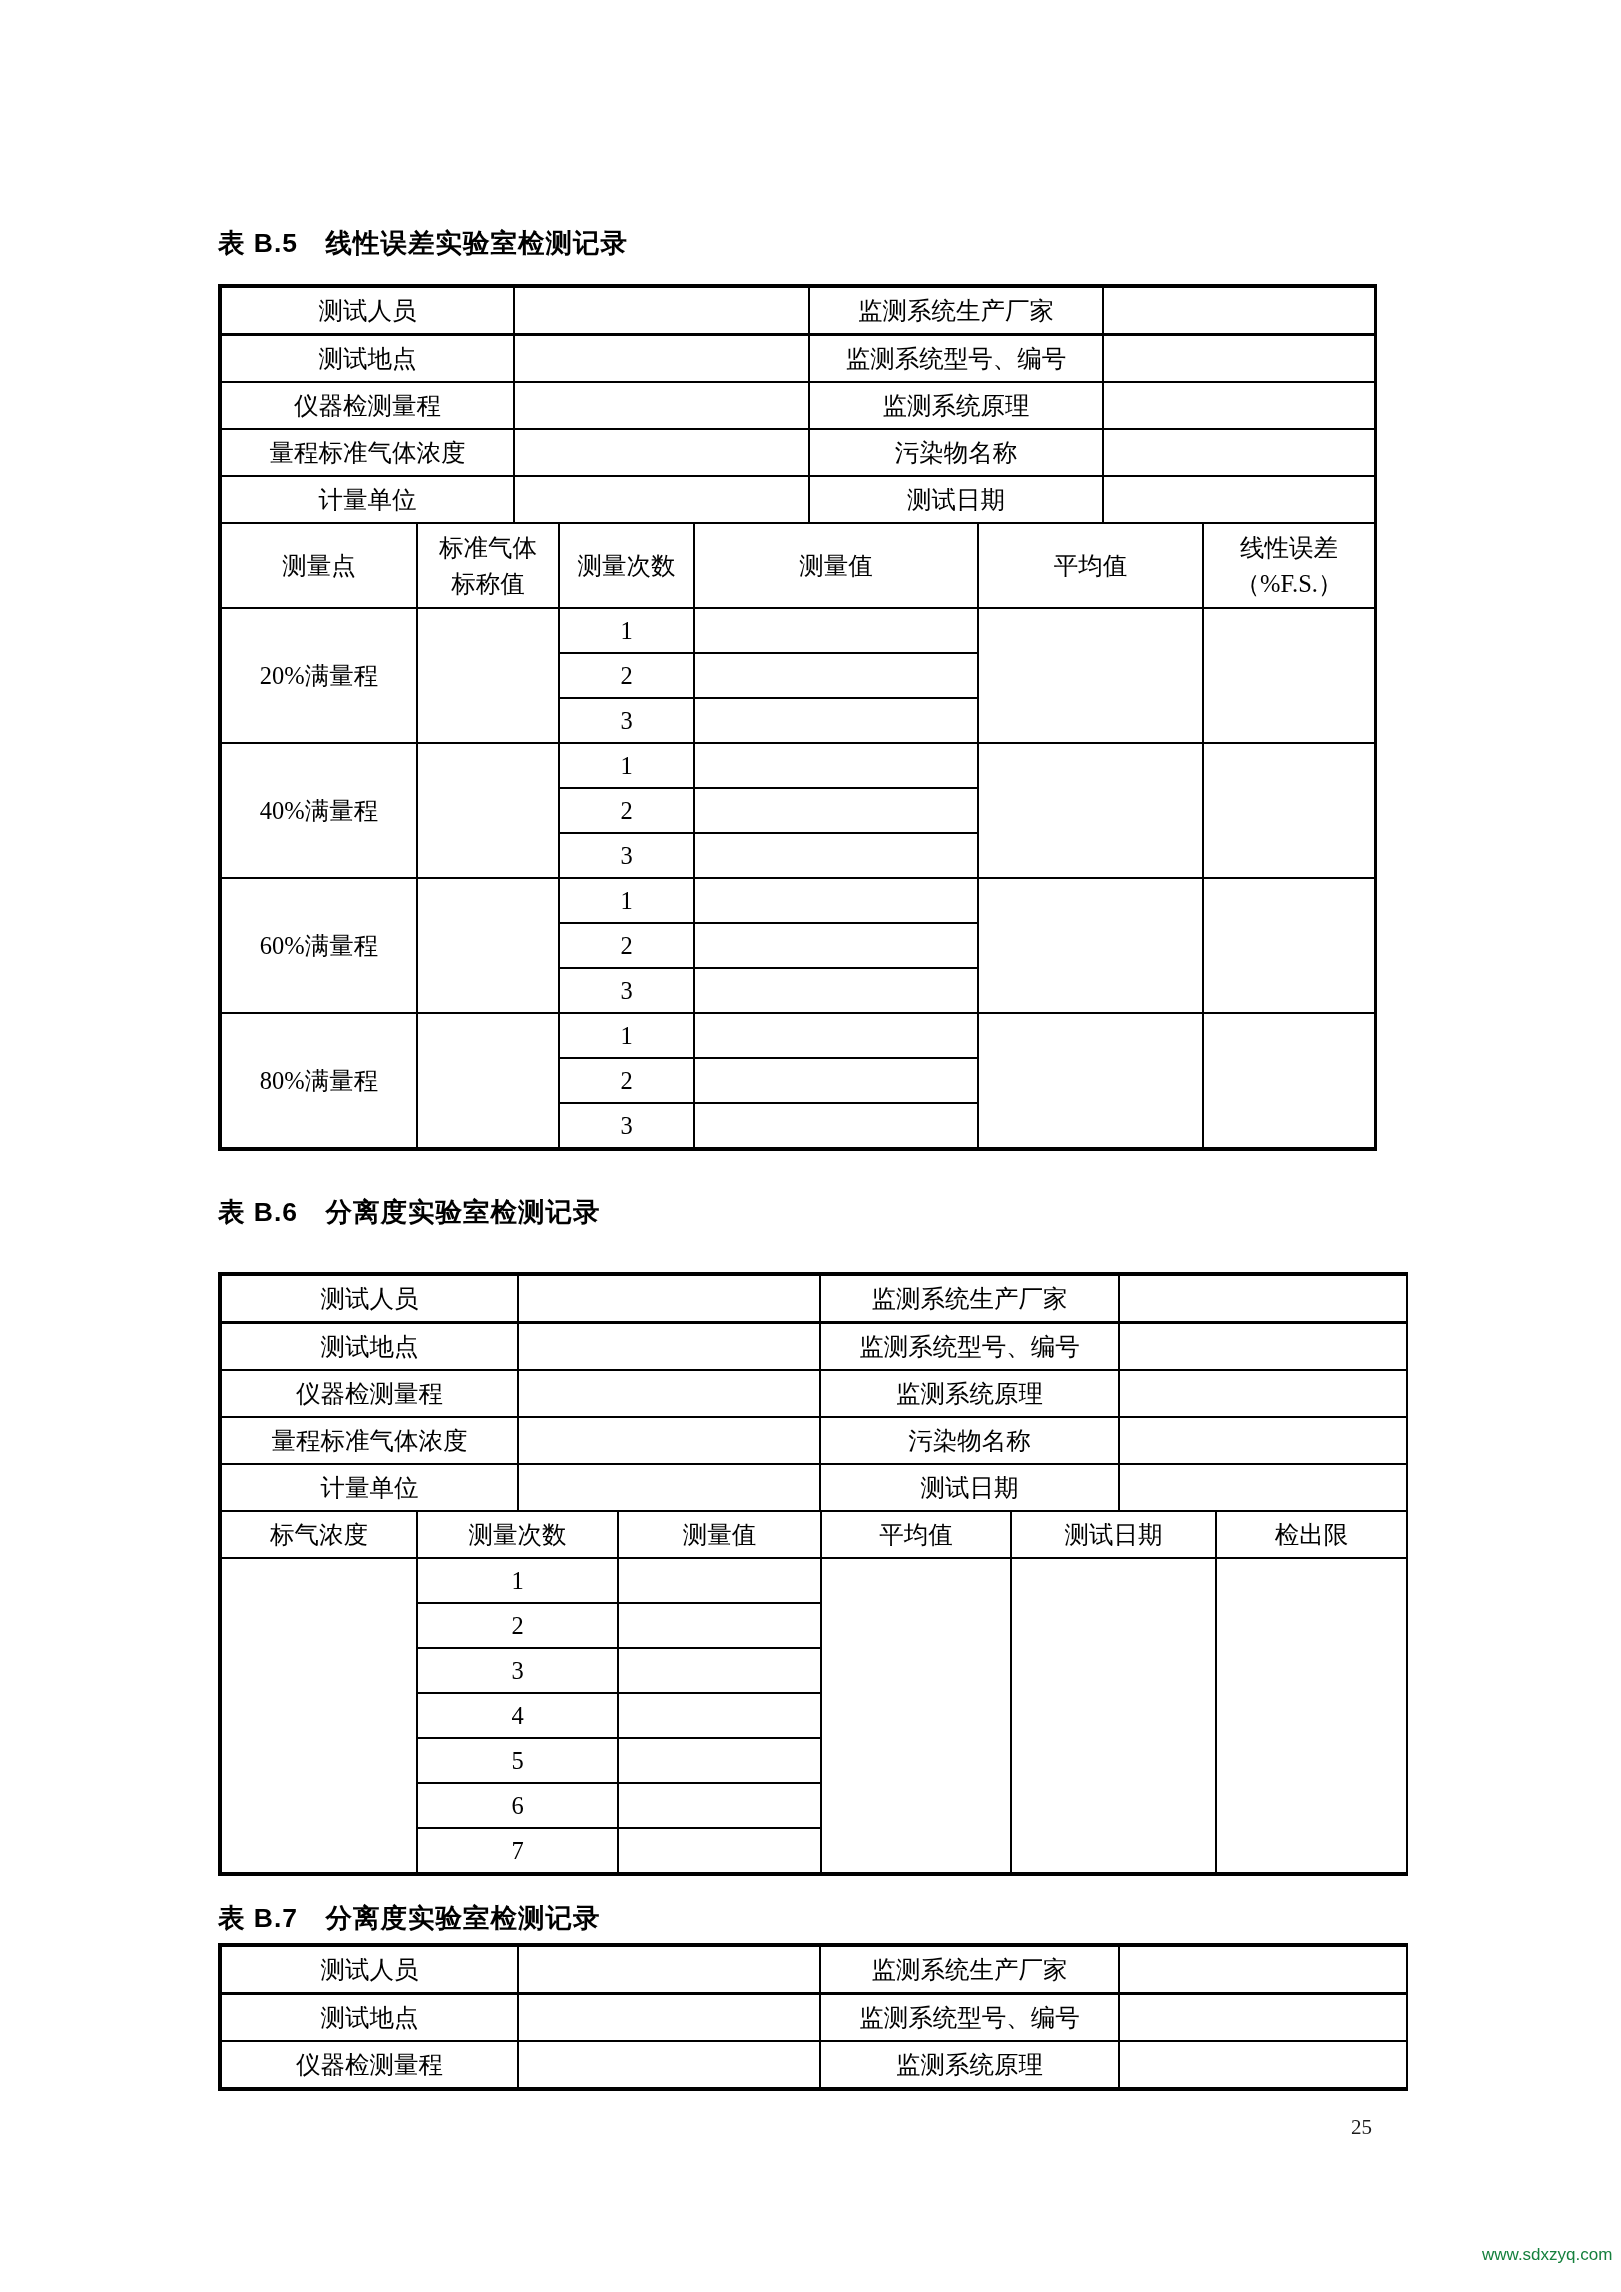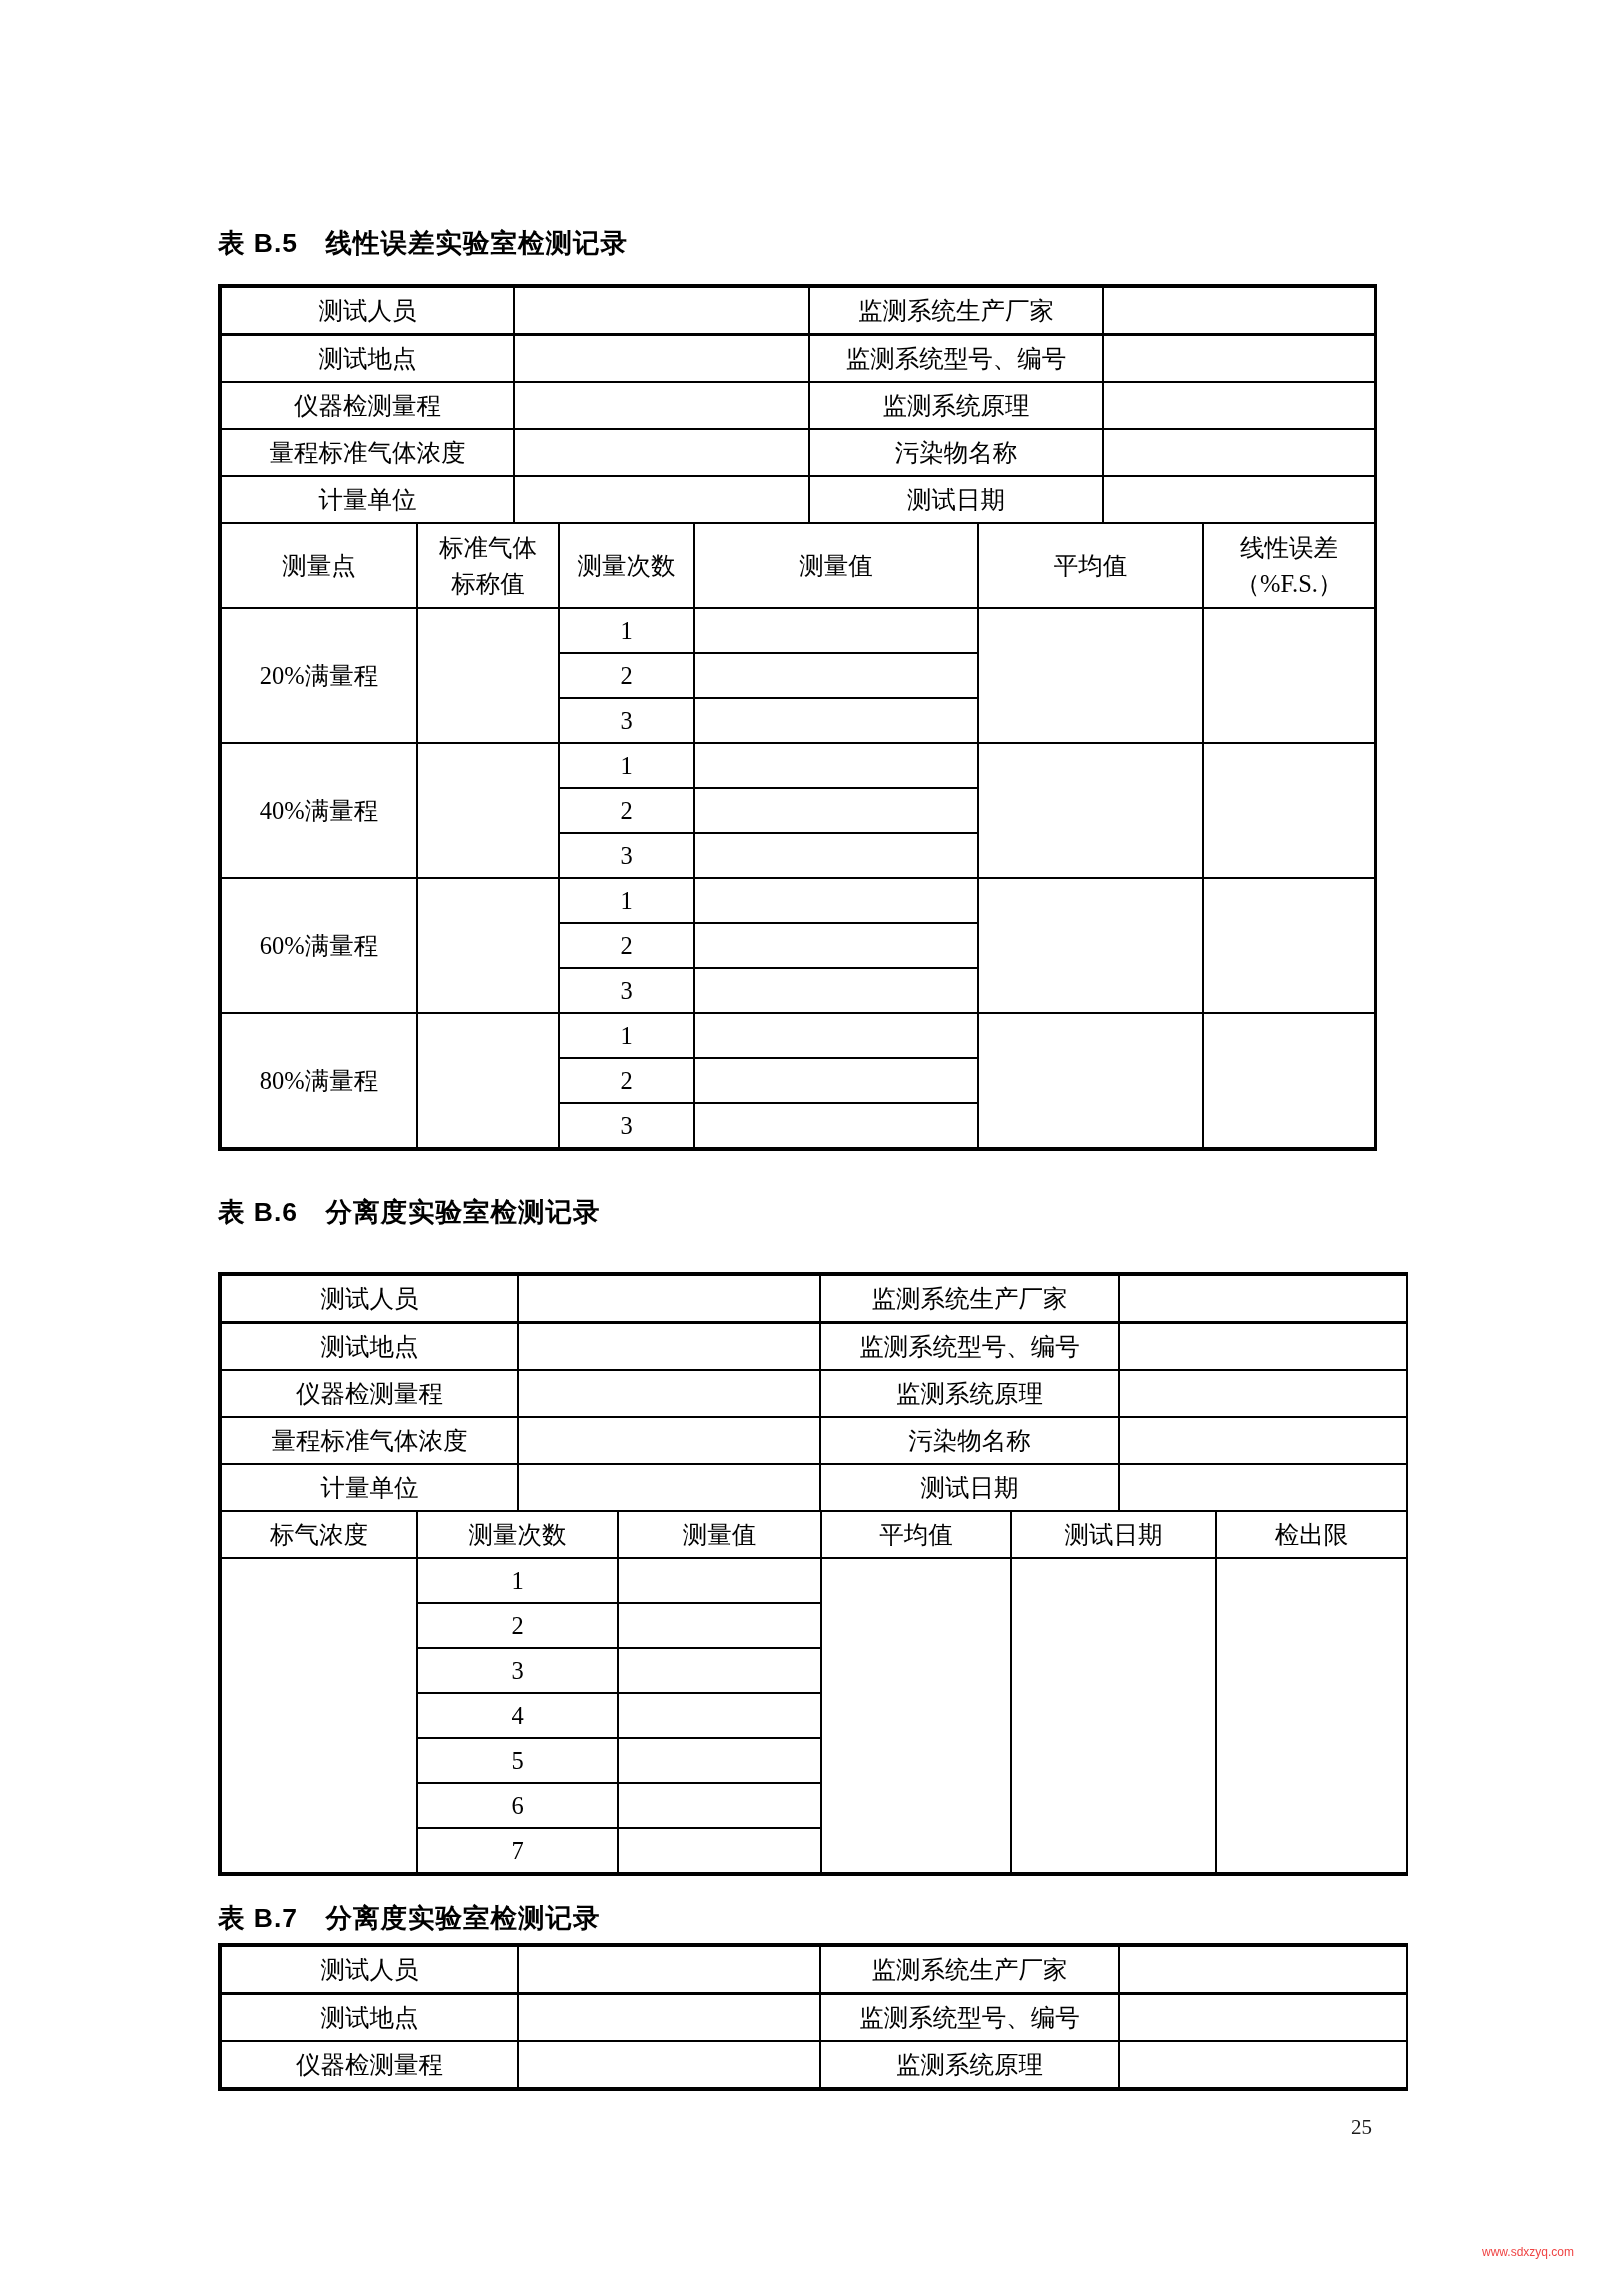--- a/index.html
+++ b/index.html
@@ -55,23 +55,23 @@
     left: 1351px;
     top: 2115px;
     font-size: 21px;
     font-family: "Liberation Serif", serif;
     color: #1a1a1a;
   }
   .watermark {
     position: absolute;
     left: 1482px;
     top: 2245px;
-    font-size: 12px;
+    font-size: 17px;
     font-family: "Liberation Sans", sans-serif;
-    color: #ef4444;
+    color: #15803d;
   }
 </style>
 </head>
 <body>
 
 <div class="doc-title" style="left:218px; top:225px; width:1155px;">表 B.5　线性误差实验室检测记录</div>
 
 <div class="tblwrap" style="left:218px; top:284px; width:1155px;">
   <table>
     <colgroup>

